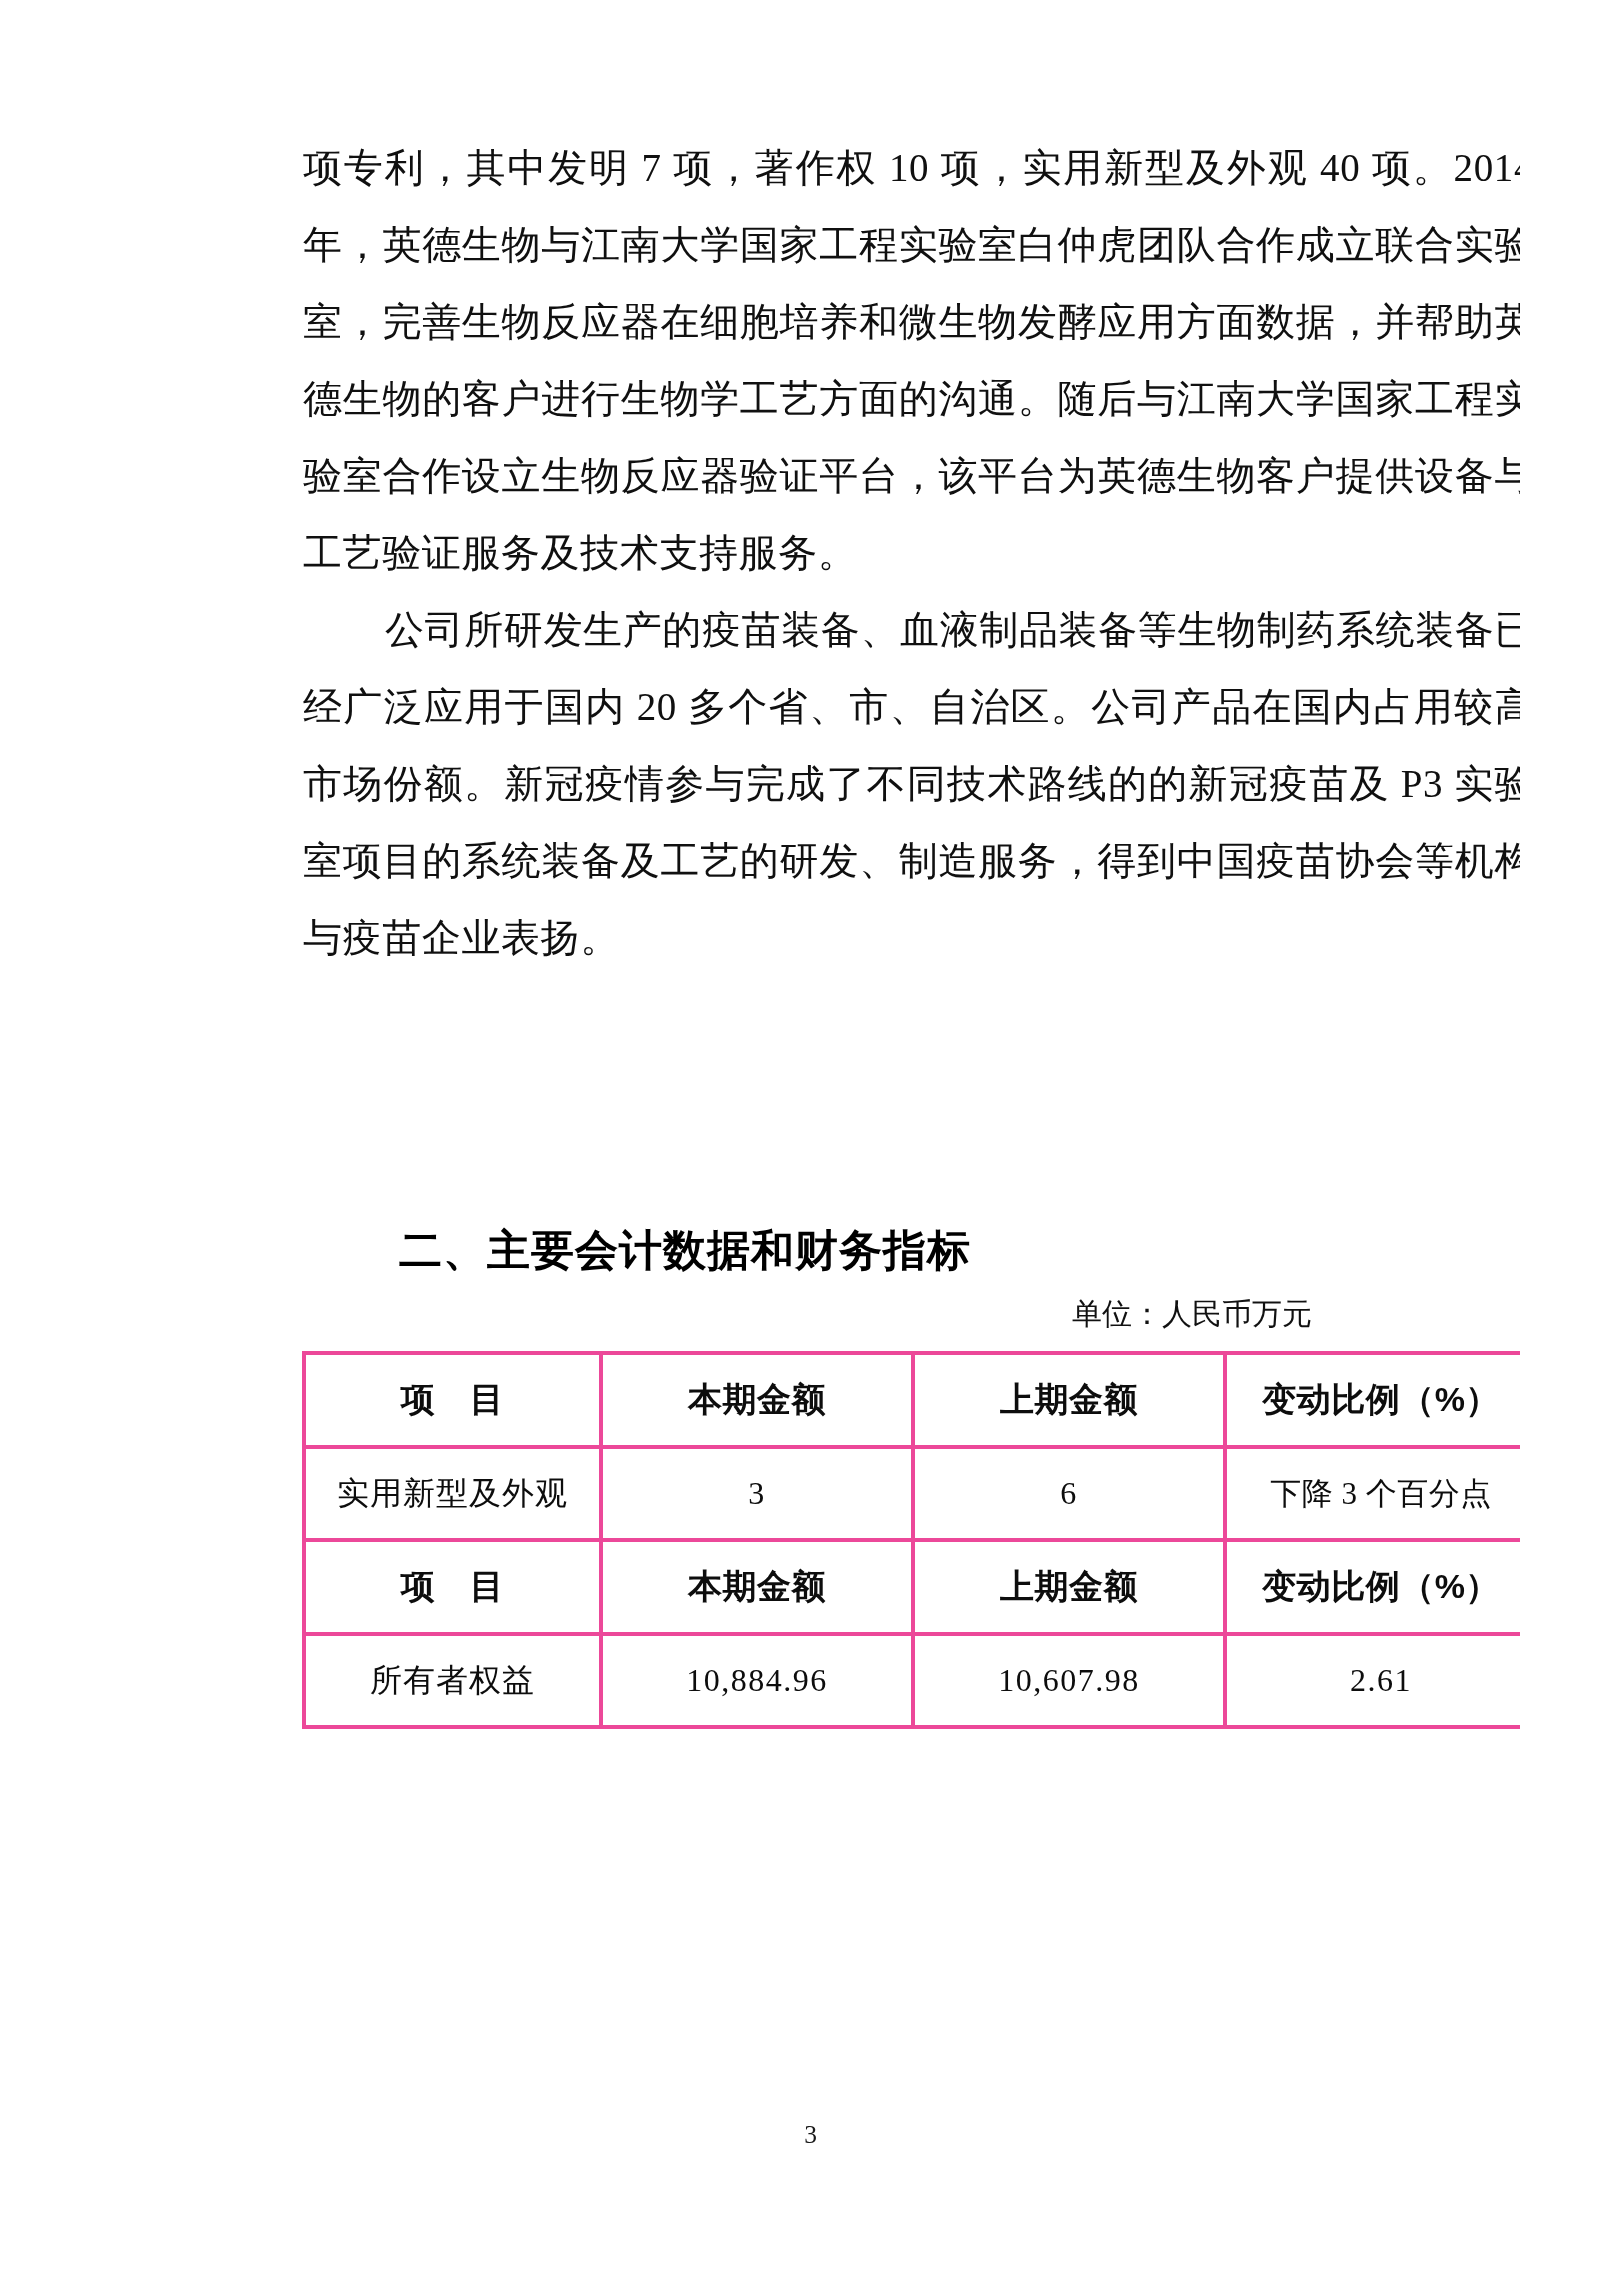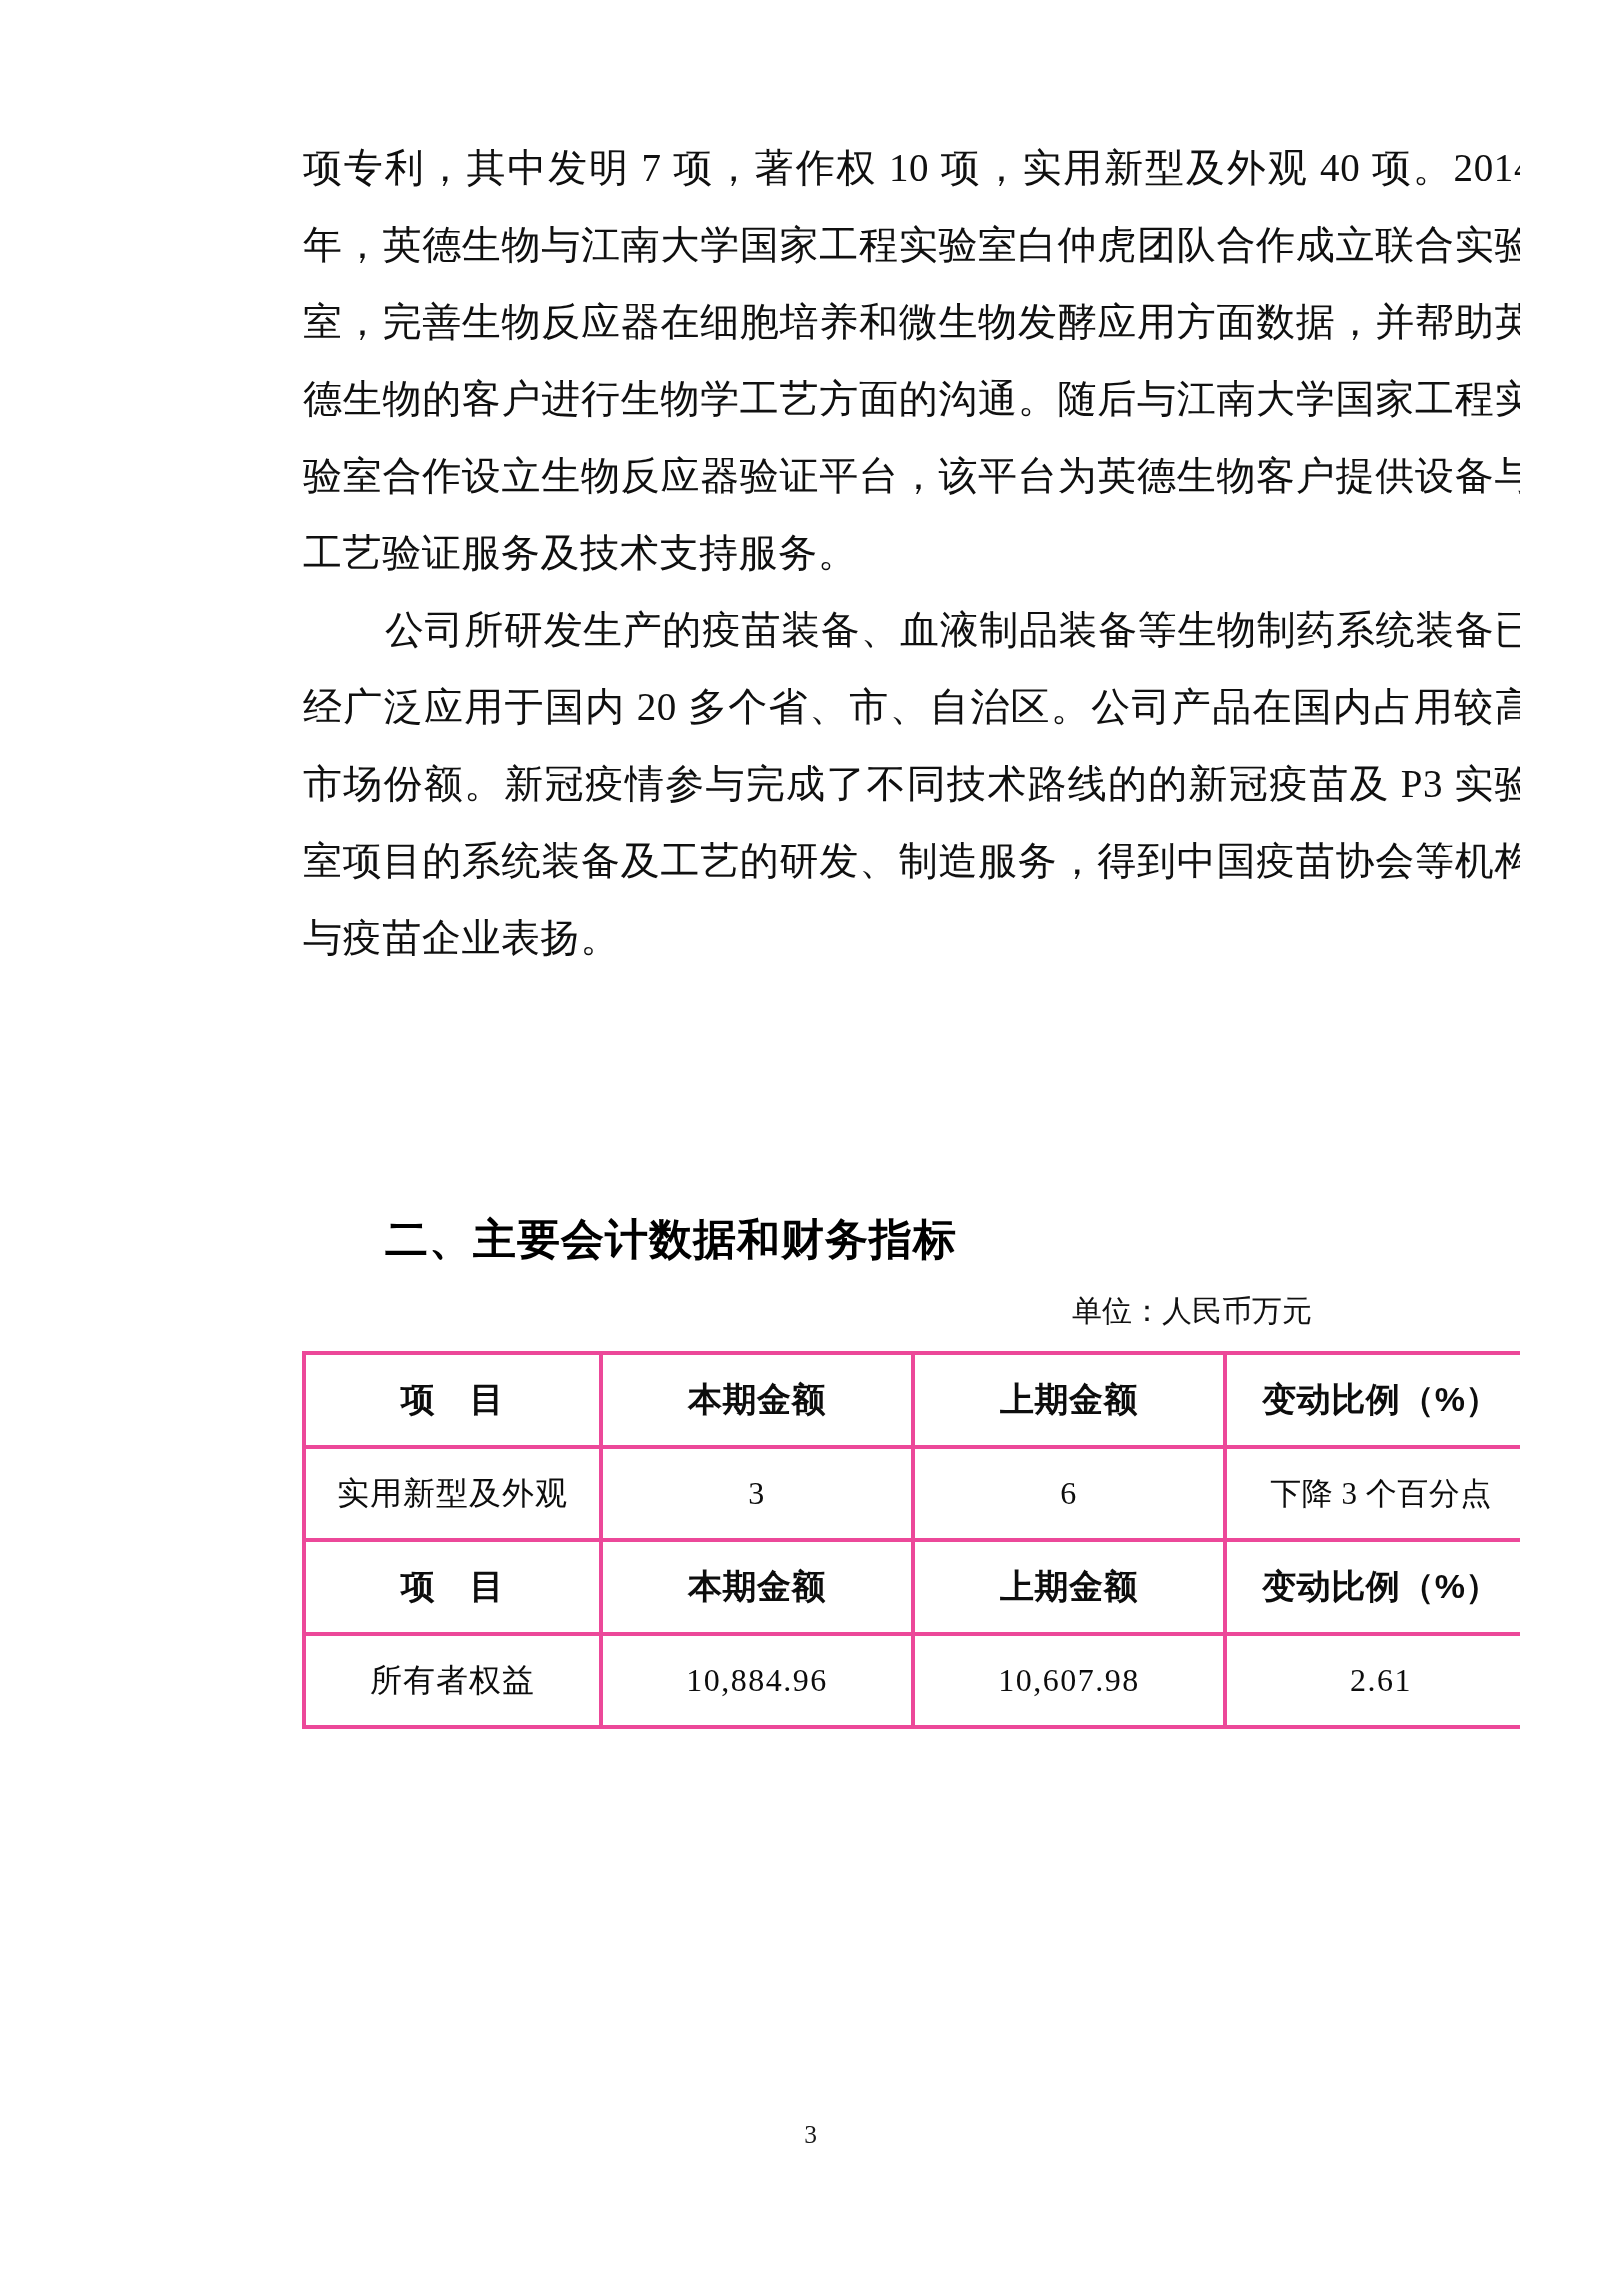--- a/index.html
+++ b/index.html
@@ -36,42 +36,42 @@
     font-family: "Liberation Serif", "DejaVu Serif", serif;
   }
   p.para.indent {
     text-indent: 82px;
   }
   .gap-para {
     height: 0px;
   }
 
   h2.section-heading {
-    margin: 0;
+    margin: 14px;
     padding: 0;
     position: absolute;
     left: 284px;
     top: 1210px;
     font-size: 43px;
     line-height: 59px;
     font-weight: bold;
     letter-spacing: 1px;
-    font-family: Liberation Sans, sans-serif;
+    font-family: Liberation Mono, monospace;
     color: #000000;
     white-space: nowrap;
   }
 
   .unit-note {
     position: absolute;
     right: 208px;
     top: 1294px;
     font-size: 30px;
     line-height: 39px;
     white-space: nowrap;
-    font-family: Liberation Mono, monospace;
+    font-family: Liberation Sans, sans-serif;
     color: #111111;
   }
 
   table.fin-table {
     position: absolute;
     left: 201px;
     top: 1351px;
     width: 1232px;
     border-collapse: collapse;
     table-layout: fixed;

